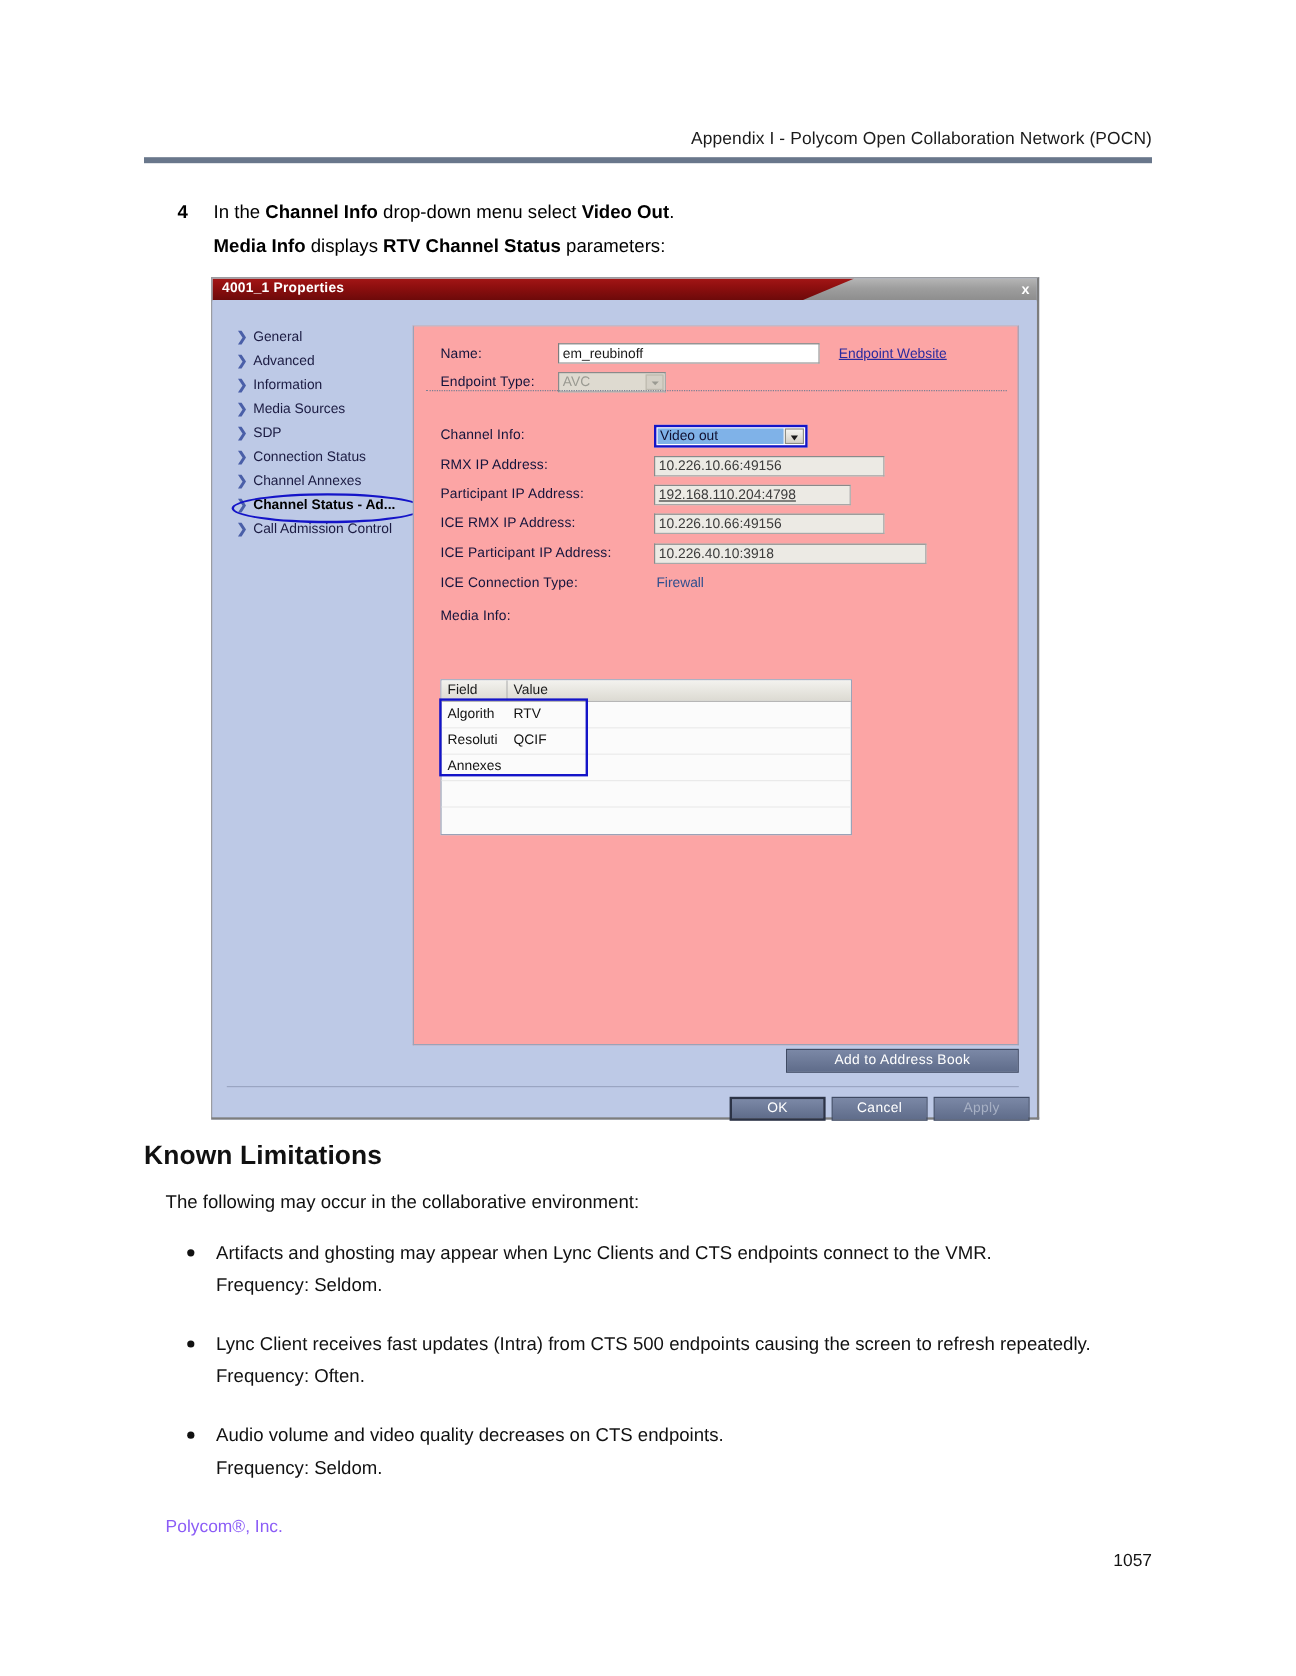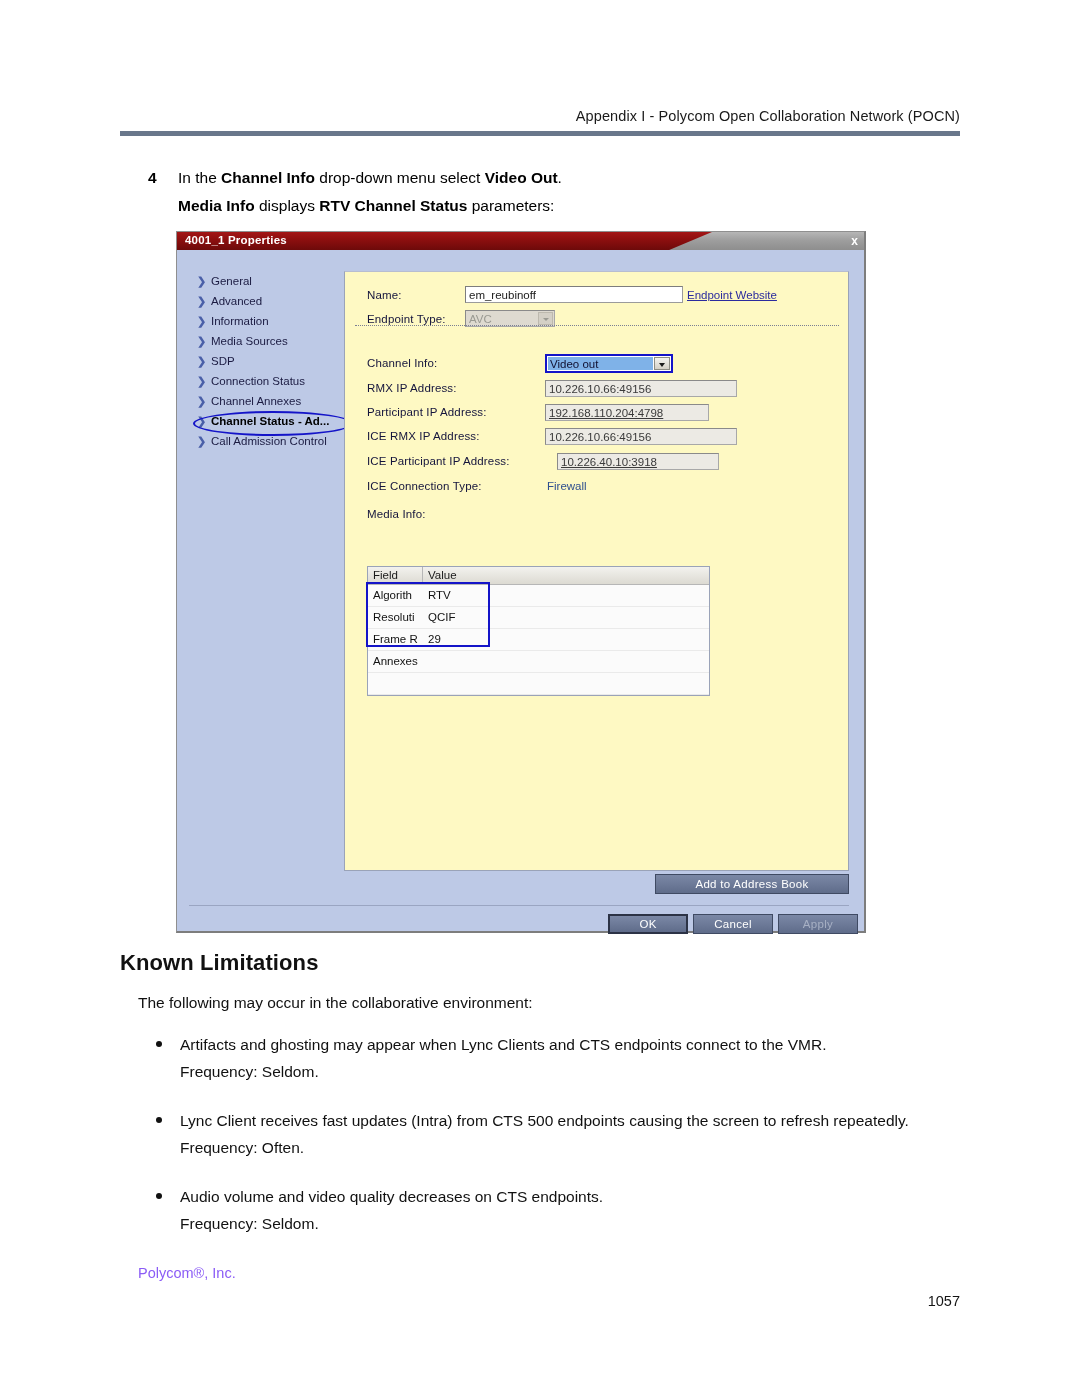--- a/index.html
+++ b/index.html
@@ -162,21 +162,21 @@
     pointer-events: none;
   }
 
   
   .panel {
     position: absolute;
     left: 167px;
     top: 20px;
     width: 505px;
     height: 600px;
-    background: #fef9c3;
+    background: #fca5a5;
     border: 1px solid #9aa3b8;
     border-top: 1px solid #b7bdd0;
     box-sizing: border-box;
   }
 
   .row {
     position: absolute;
     font-size: 11.5px;
     color: #14143c;
     white-space: nowrap;
@@ -491,21 +491,21 @@
         <span class="chev">❯</span>
         <span>Call Admission Control</span>
       </div>
       <div class="ellipse-ann"></div>
     </div>
 
     <div class="panel">
 
       <div class="row lbl" style="left:22px;top:17px;">Name:</div>
       <div class="txtfield" style="left:120px;top:14px;width:218px;">em_reubinoff</div>
-      <div class="link" style="left:342px;top:17px;">Endpoint Website</div>
+      <div class="link" style="left:354px;top:17px;">Endpoint Website</div>
 
       <div class="row lbl" style="left:22px;top:41px;">Endpoint Type:</div>
       <div class="combo-dis" style="left:120px;top:38px;width:90px;">
         <span>AVC</span>
         <span class="arrow"></span>
       </div>
 
       <div class="dotted-sep"></div>
 
       <div class="row lbl" style="left:22px;top:85px;">Channel Info:</div>
@@ -517,45 +517,41 @@
       <div class="row lbl" style="left:22px;top:110px;">RMX IP Address:</div>
       <div class="txtfield ro" style="left:200px;top:108px;width:192px;">10.226.10.66:49156</div>
 
       <div class="row lbl" style="left:22px;top:134px;">Participant IP Address:</div>
       <div class="txtfield ro" style="left:200px;top:132px;width:164px;text-decoration:underline;">192.168.110.204:4798</div>
 
       <div class="row lbl" style="left:22px;top:158px;">ICE RMX IP Address:</div>
       <div class="txtfield ro" style="left:200px;top:156px;width:192px;">10.226.10.66:49156</div>
 
       <div class="row lbl" style="left:22px;top:183px;">ICE Participant IP Address:</div>
-      <div class="txtfield ro" style="left:212px;top:181px;width:162px;text-decoration:underline;">10.226.40.10:3918</div>
+      <div class="txtfield ro" style="left:200px;top:181px;width:227px;">10.226.40.10:3918</div>
 
       <div class="row lbl" style="left:22px;top:208px;">ICE Connection Type:</div>
       <div class="plainlink" style="left:202px;top:208px;">Firewall</div>
 
       <div class="row lbl" style="left:22px;top:236px;">Media Info:</div>
 
       <div class="mtable">
         <div class="mthead">
           <div class="mth-field">Field</div>
           <div class="mth-value">Value</div>
         </div>
         <div class="mtrow">
           <div class="mtc-field">Algorith</div>
           <div class="mtc-value">RTV</div>
         </div>
         <div class="mtrow">
           <div class="mtc-field">Resoluti</div>
           <div class="mtc-value">QCIF</div>
         </div>
         <div class="mtrow">
-          <div class="mtc-field">Frame R</div>
-          <div class="mtc-value">29</div>
-        </div>
-        <div class="mtrow">
           <div class="mtc-field">Annexes</div>
           <div class="mtc-value"></div>
         </div>
         <div class="mtrow">
           <div class="mtc-field"></div>
           <div class="mtc-value"></div>
         </div>
       </div>
       <div class="rect-ann"></div>
 

